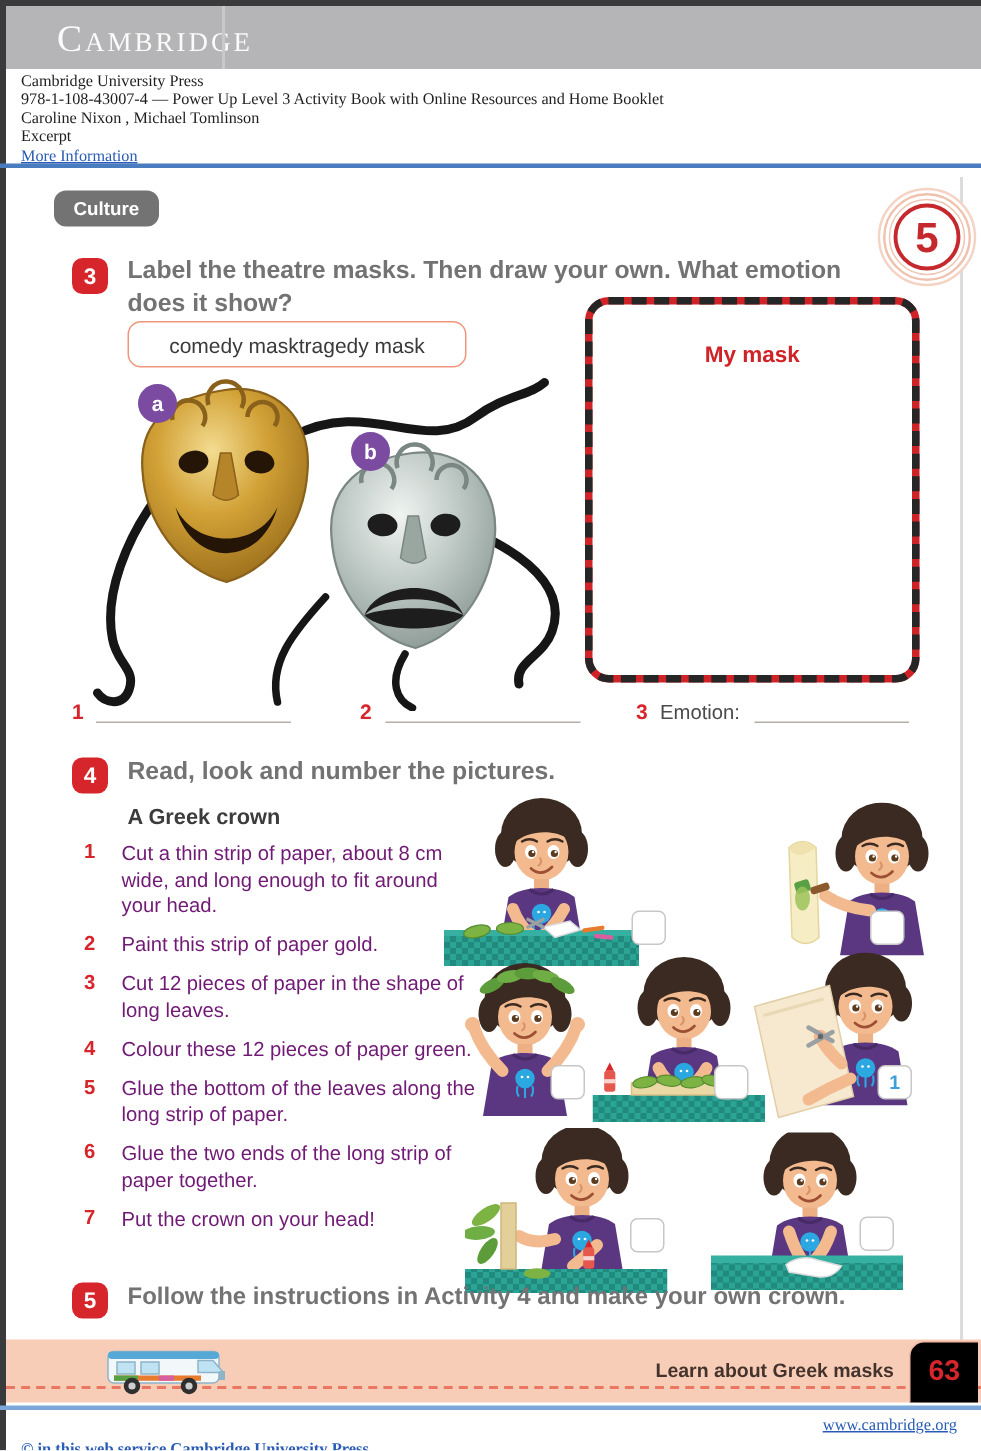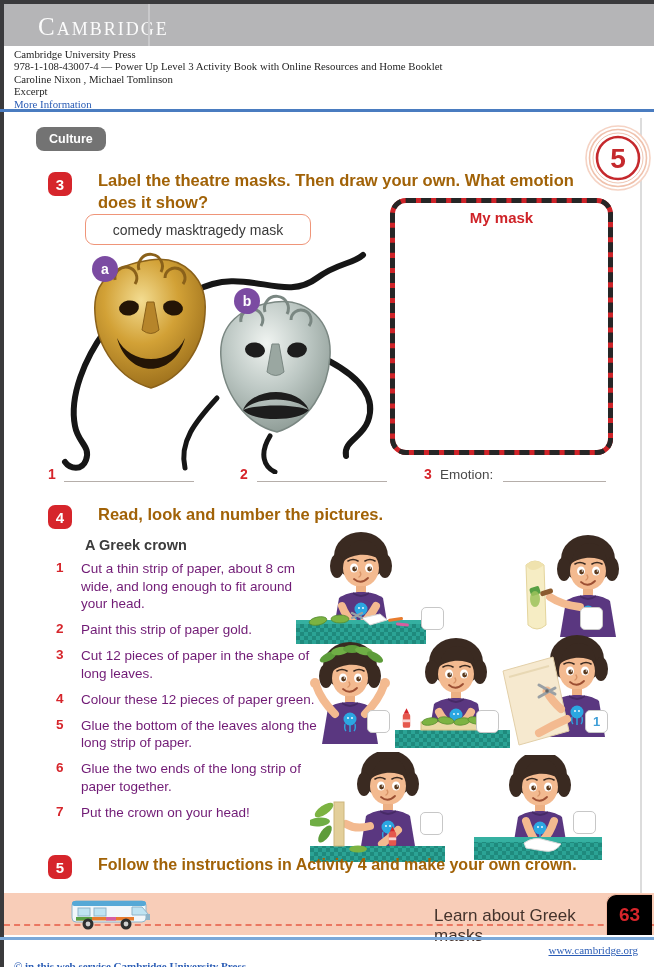--- a/index.html
+++ b/index.html
@@ -22,39 +22,39 @@
   .bluerule2{position:absolute;left:0;top:937px;width:654px;height:2.5px;background:#7ba8d8;}
 
   
   .culture{position:absolute;left:36px;top:127px;background:#737373;color:#fff;font-weight:bold;
            font-size:12.5px;padding:5px 13px;border-radius:8px;}
   .unit-badge{position:absolute;left:584px;top:124px;width:68px;height:68px;}
 
   
   .actnum{position:absolute;width:24px;height:24px;background:#d6252b;border-radius:7px;color:#fff;
           font-weight:bold;font-size:15px;display:flex;align-items:center;justify-content:center;}
-  .acttitle{position:absolute;font-weight:bold;font-size:16.5px;color:#a16207;line-height:1.32;margin-left:13px;}
+  .acttitle{position:absolute;font-weight:bold;font-size:16.5px;color:#737373;line-height:1.32;}
 
   
   .wordbox{position:absolute;left:85px;top:214px;width:224px;height:29px;border:1.5px solid #ef9579;
            border-radius:9px;display:flex;align-items:center;justify-content:center;
            font-size:14px;color:#3a3a3a;background:#fff;}
 
   
   .masks{position:absolute;left:45px;top:246px;width:345px;height:228px;}
   .letter{position:absolute;width:26px;height:26px;border-radius:50%;background:#7b4ba2;color:#fff;
           font-weight:bold;font-size:14px;display:flex;align-items:center;justify-content:center;}
   .letter-a{left:92px;top:256px;} .letter-b{left:234px;top:288px;}
 
   
   .mymask{position:absolute;left:390px;top:198px;width:223px;height:257px;background:#fff;
           border:5px solid #cf2328;border-radius:16px;box-sizing:border-box;}
   .mymask::before{content:"";position:absolute;inset:-5px;border:5px dashed #262626;
           border-radius:16px;pointer-events:none;}
-  .mymask-title{margin-top:6px;text-align:center;color:#cf2328;font-weight:bold;font-size:15px;}
+  .mymask-title{margin-top:25px;text-align:center;color:#cf2328;font-weight:bold;font-size:15px;}
 
   
   .ansnum{position:absolute;color:#d6252b;font-weight:bold;font-size:14px;}
   .anslabel{position:absolute;color:#4a4a4a;font-size:13.5px;}
   .ansline{position:absolute;border-bottom:1.5px solid #b5aeaa;height:1px;}
 
   
   .subhead{position:absolute;left:85px;top:537px;font-weight:bold;font-size:14.5px;color:#3c3c3c;}
   .steps{position:absolute;left:56px;top:560px;width:268px;}
   .step{display:flex;gap:13px;margin-bottom:8.5px;}
@@ -64,22 +64,22 @@
   
   .pic{position:absolute;}
   .checkbox{position:absolute;width:23px;height:23px;background:#fff;border:1.5px solid #c7c7c7;
             border-radius:5px;display:flex;align-items:center;justify-content:center;
             font-weight:bold;font-size:13px;color:#3f9fd8;box-sizing:border-box;}
 
   
   .footbar{position:absolute;left:4px;top:893px;width:650px;height:42px;background:#f8cdb8;}
   .footdash{position:absolute;left:0;top:31px;width:650px;border-top:2px dashed #ea7761;}
   .van{position:absolute;left:62px;top:3px;width:100px;height:36px;}
-  .tagline{position:absolute;left:430px;top:13px;width:165px;text-align:left;font-weight:normal;
-           font-size:17px;color:#44332c;}
+  .tagline{position:absolute;left:430px;top:13px;width:165px;text-align:center;font-weight:bold;
+           font-size:13px;color:#44332c;}
   .pagenum{position:absolute;left:602px;top:1px;width:46px;height:41px;background:#000000;
            border-radius:10px 0 0 0;border-left:1px solid #f3b9a2;border-top:1px solid #f3b9a2;
            display:flex;align-items:center;justify-content:center;color:#d6252b;font-weight:bold;
            font-size:19px;box-sizing:border-box;}
 
   .bottomlinks{position:absolute;left:0;top:944px;width:654px;font-family:"Liberation Serif",serif;
                font-size:11px;}
   .bottomlinks a{color:#2a5cb5;text-decoration:underline;cursor:pointer;}
   .link-left{position:absolute;left:14px;top:16px;font-weight:bold;}
   .link-right{position:absolute;right:16px;top:0;}

